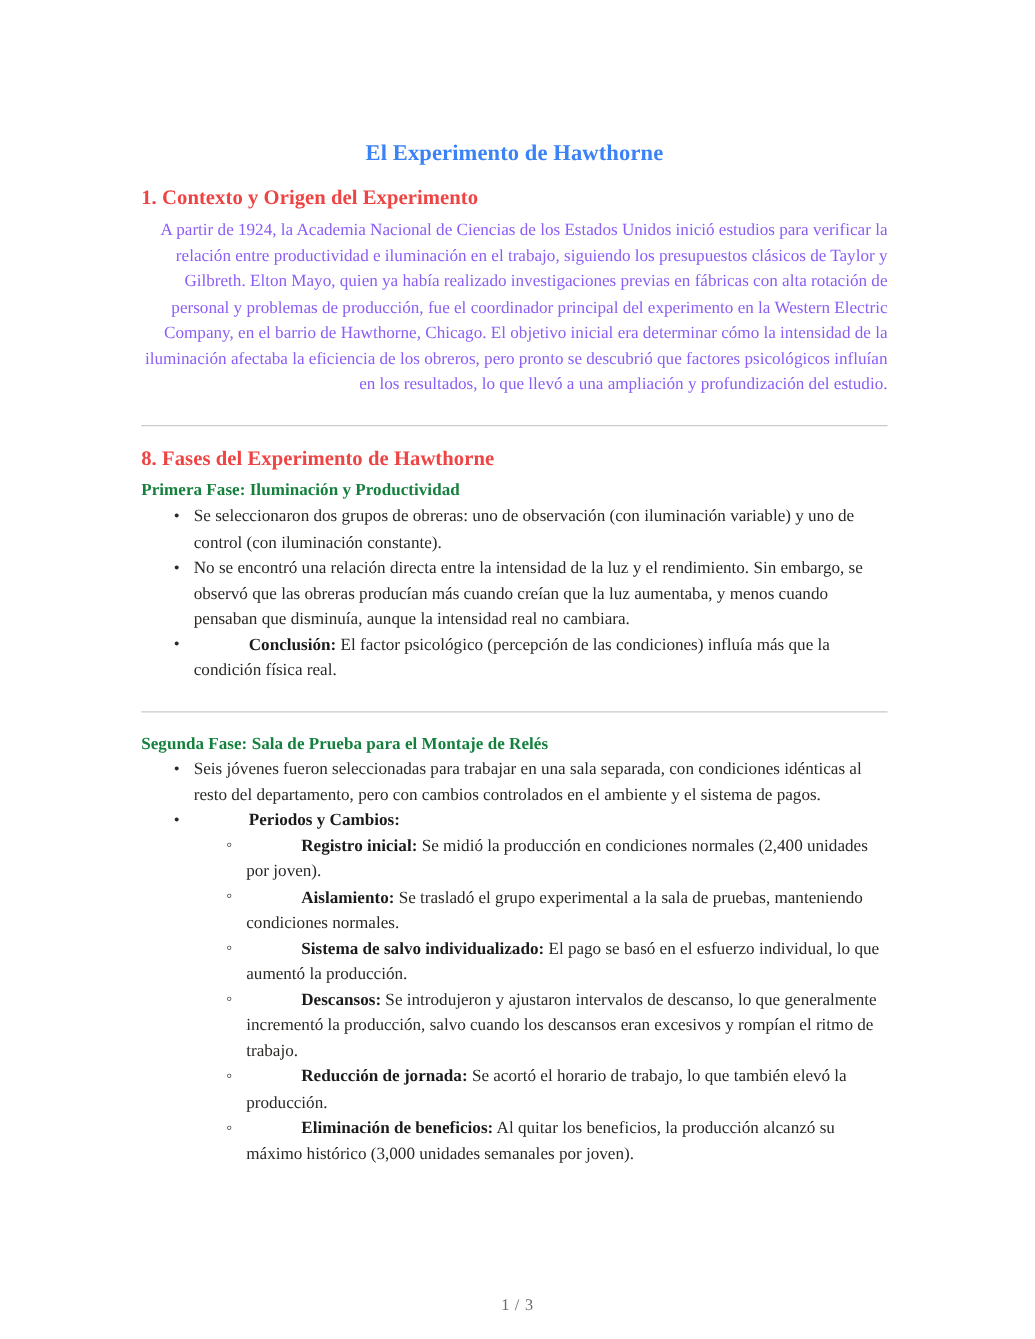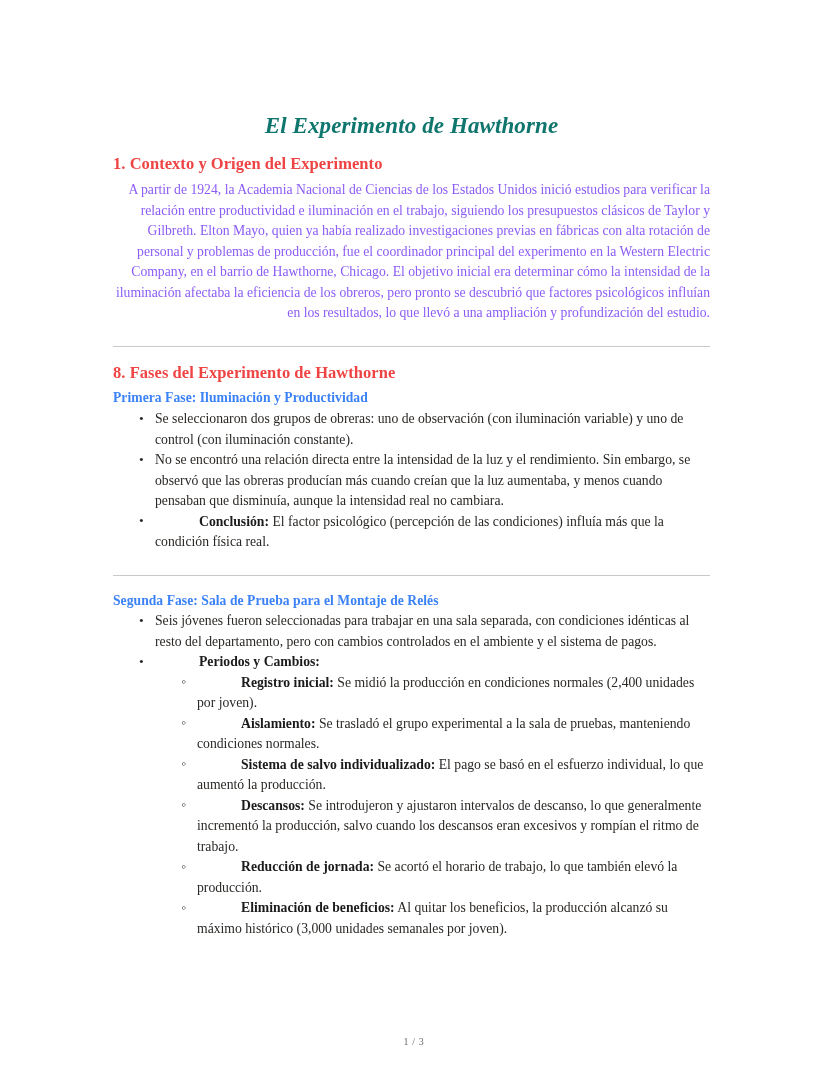--- a/index.html
+++ b/index.html
@@ -27,43 +27,42 @@
     box-sizing: border-box;
     padding: 0;
   }
   .content {
     position: absolute;
     left: 113px;
     top: 112px;
     width: 597px;
   }
   .doc-title {
-    font-size: 23px;
+    font-size: 18px;
     font-weight: bold;
     text-align: center;
     letter-spacing: 0.1px;
     margin: 0 0 14px 0;
     line-height: 1.2;
-    color: #0f766e;
-    font-style: italic;
+    color: #3b82f6;
   }
   h2.section-heading {
     font-size: 16.5px;
     font-weight: bold;
     margin: 0 0 6px 0;
     line-height: 1.25;
     color: #ef4444;
     letter-spacing: 0.05px;
   }
   h3.sub-heading {
     font-size: 13.6px;
     font-weight: bold;
     margin: 0 0 2px 0;
     line-height: 1.3;
-    color: #3b82f6;
+    color: #15803d;
     letter-spacing: 0.05px;
   }
   p.body-text {
     font-size: 13.7px;
     line-height: 20.5px;
     margin: 0;
     text-align: right;
     color: #8b5cf6;
   }
   hr.rule {
@@ -125,21 +124,21 @@
     font-weight: bold;
     color: #1b1b1b;
     margin-left: 44px;
   }
   .page-footer {
     position: absolute;
     left: 0;
     top: 1036px;
     width: 828px;
     text-align: center;
-    font-size: 10px;
+    font-size: 13px;
     color: #6b6b6b;
     letter-spacing: 0.6px;
     font-family: "Liberation Serif", "DejaVu Serif", serif;
   }
 </style>
 </head>
 <body>
 
 <div class="page">
   <div class="content">

